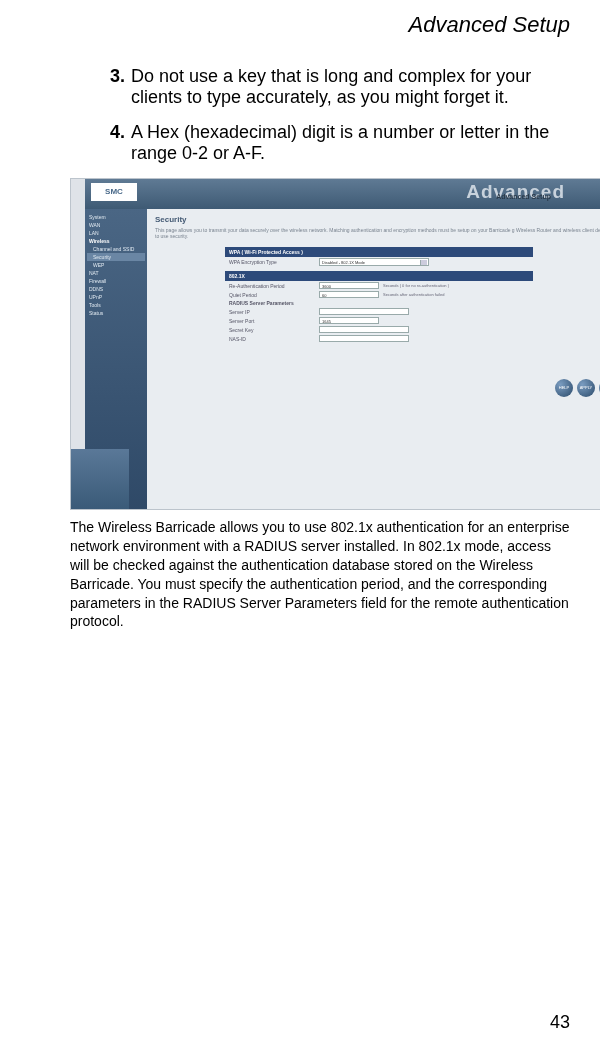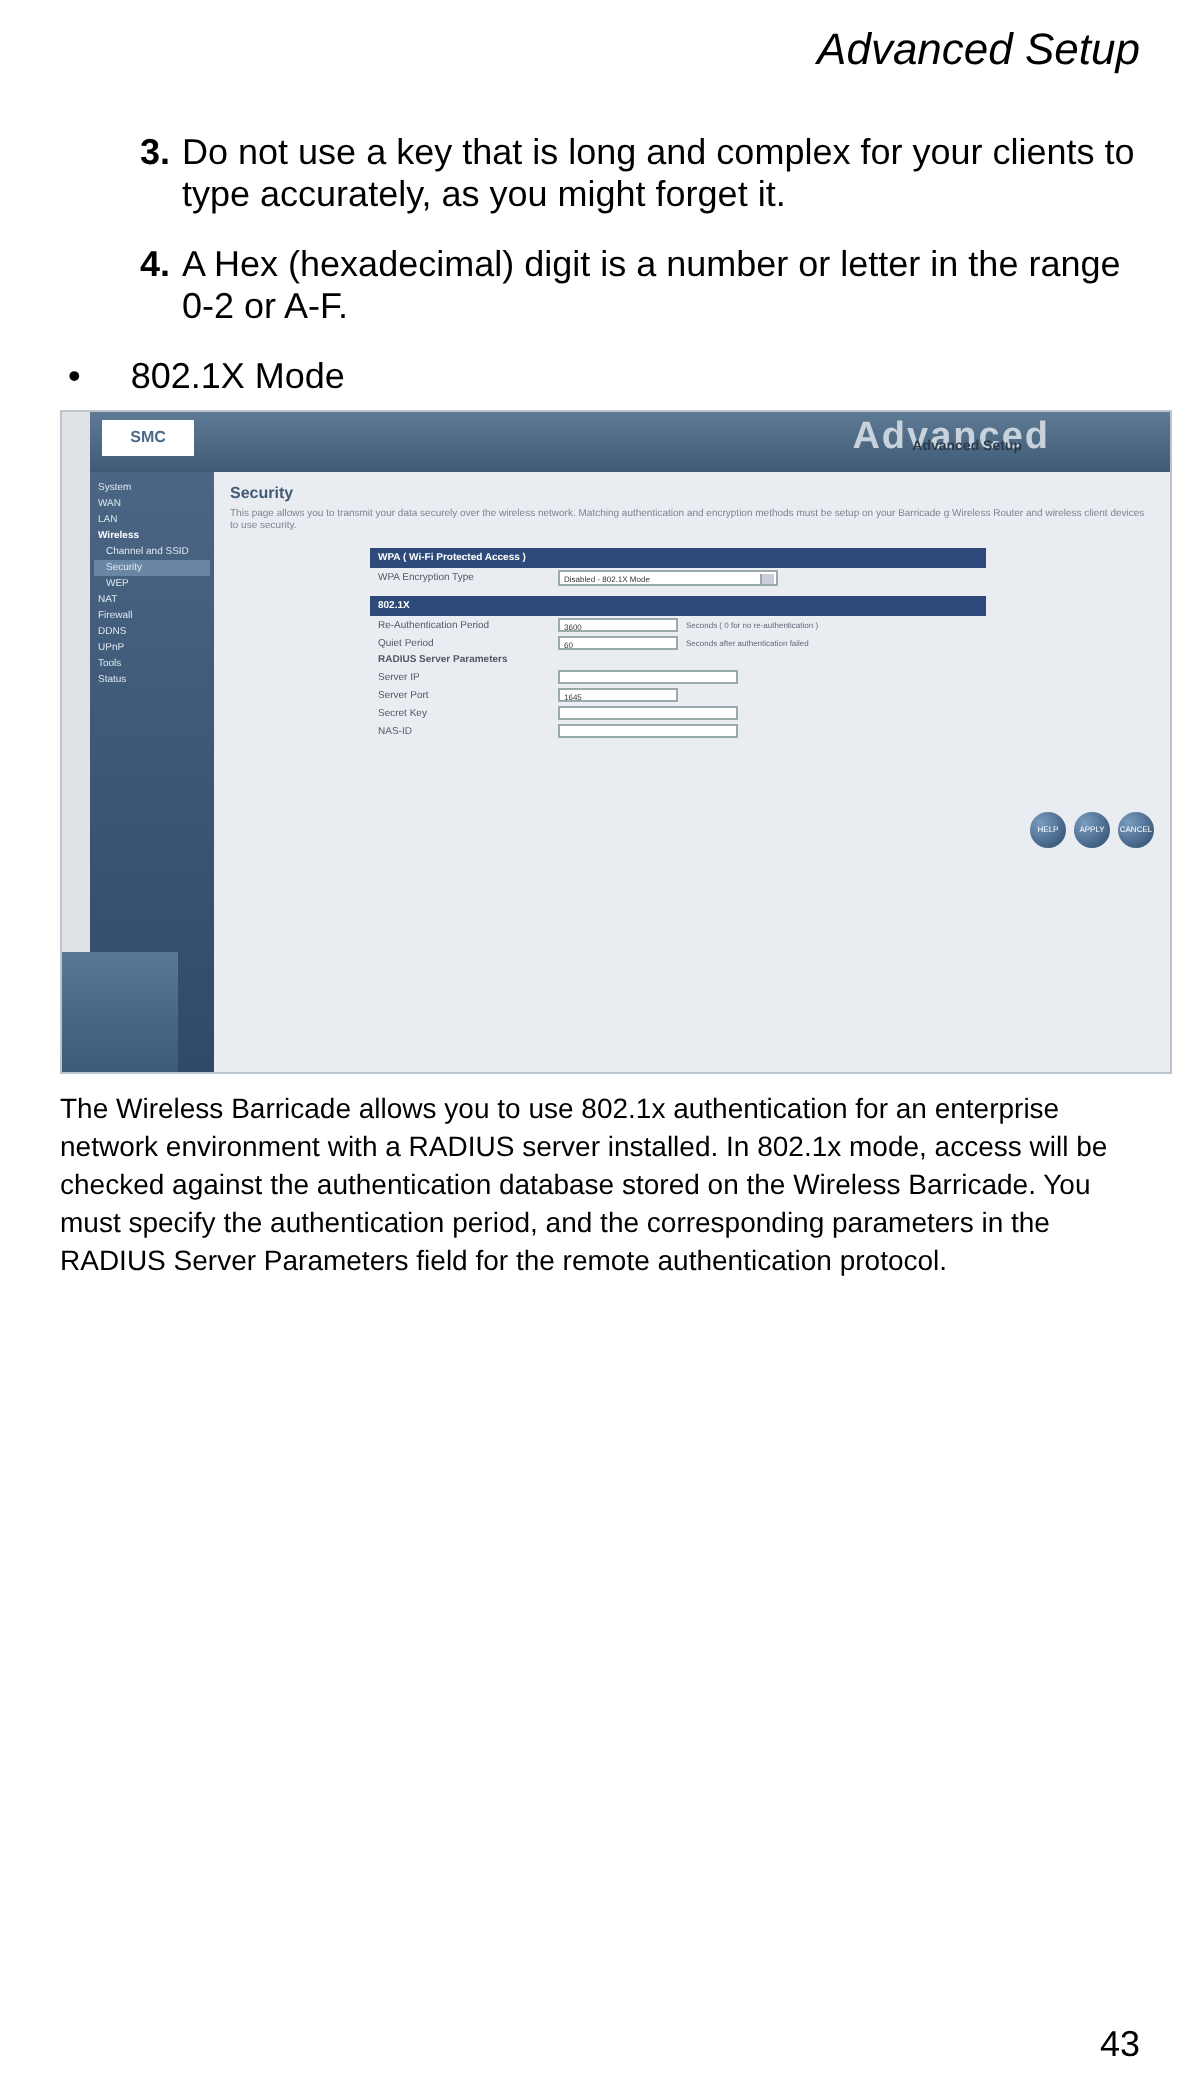--- a/index.html
+++ b/index.html
@@ -9,20 +9,21 @@
     height: 1047px;
     font-family: Arial, Helvetica, sans-serif;
     font-size: 18px;
     color: #000;
     background: #fff;
     position: relative;
     box-sizing: border-box;
   }
   .page {
     padding: 12px 30px 0 30px;
+    margin-left: 40px;
   }
   .header-title {
     text-align: right;
     font-style: italic;
     font-size: 22px;
     margin-bottom: 28px;
     padding-right: 0;
   }
   .list-item {
     display: flex;
@@ -216,25 +217,20 @@
   <div class="list-item">
     <span class="list-num">3.</span>
     <span>Do not use a key that is long and complex for your clients to type accurately, as you might forget it.</span>
   </div>
 
   <div class="list-item">
     <span class="list-num">4.</span>
     <span>A Hex (hexadecimal) digit is a number or letter in the range 0-2 or A-F.</span>
   </div>
 
-  <div class="bullet-line">
-    <span>•</span>
-    &nbsp;&nbsp;&nbsp;
-    <span>802.1X Mode</span>
-  </div>
 
   <div class="screenshot">
     <div class="ss-topbar">
       <div class="ss-logo">SMC</div>
       <div class="ss-adv">Advanced</div>
       <div class="ss-adv2">Advanced Setup</div>
     </div>
     <div class="ss-body">
       <div class="ss-side">
         <div class="ss-side-item">System</div>

